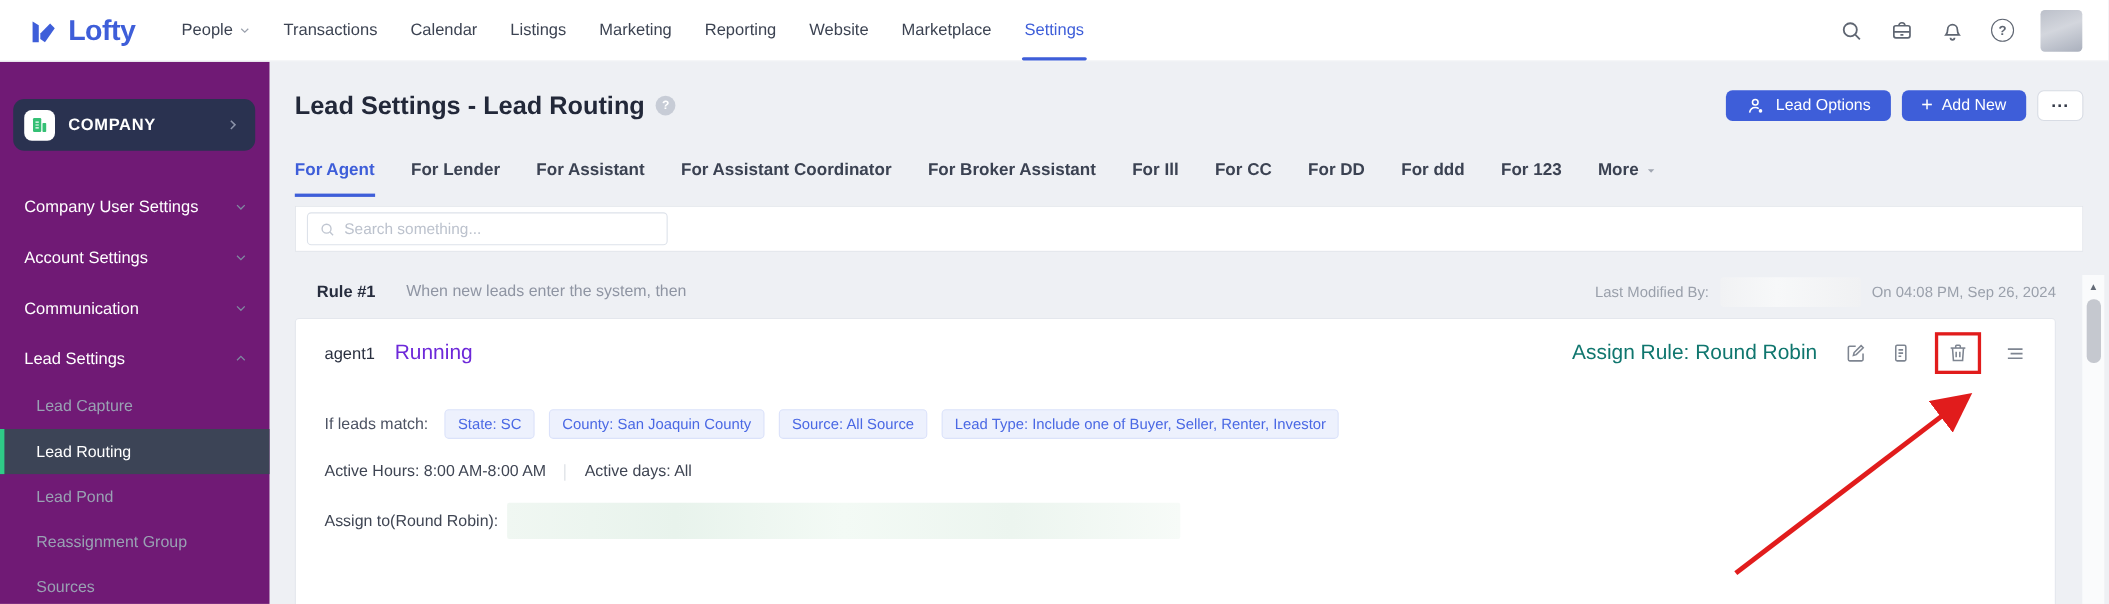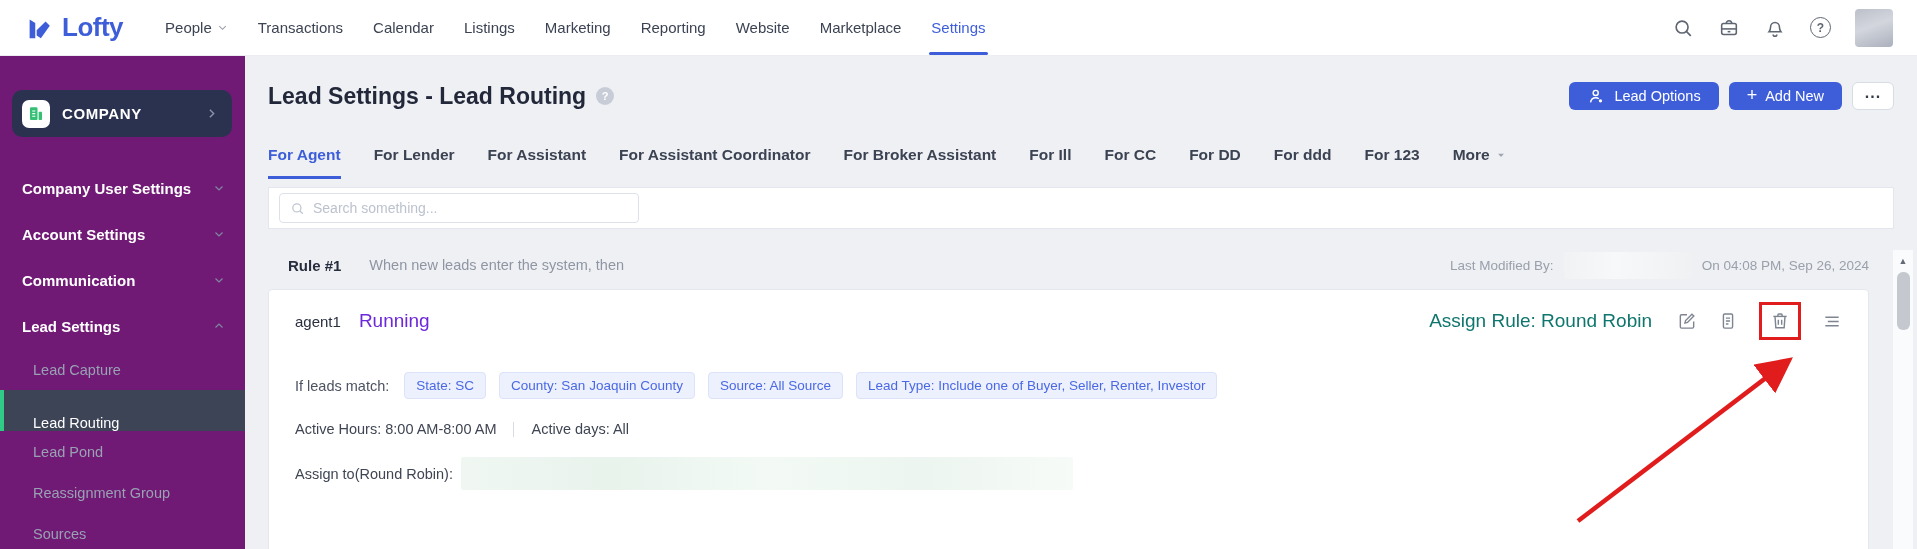--- a/index.html
+++ b/index.html
@@ -28,25 +28,25 @@
 
   
   .sidebar { position:absolute; left:0; top:56px; bottom:0; width:245px; background:#701a75; color:#fff; }
   .company-btn { margin:34px 13px 28px 12px; height:47px; background:#2a3250; border-radius:10px;
                  display:flex; align-items:center; padding:0 14px 0 10px; gap:12px; cursor:pointer; }
   .company-ico { width:28px; height:28px; background:#fff; border-radius:7px;
                  display:flex; align-items:center; justify-content:center; }
   .company-label { font-size:15px; font-weight:700; letter-spacing:0.6px; }
   .company-btn .chev-r { margin-left:auto; color:#8b93a9; }
   .snav-item { height:46px; display:flex; align-items:center; justify-content:space-between;
-               padding:0 20px 0 22px; font-size:15px; font-weight:700; color:#fff; cursor:pointer; }
+               padding:0 20px 0 22px; font-size:15px; font-weight:400; color:#fff; cursor:pointer; }
   .snav-item .chev { color:#7f88a0; }
   .snav-sub { height:41px; display:flex; align-items:center; padding-left:33px;
               font-size:14.5px; color:#99a1b3; cursor:pointer; }
-  .snav-sub.active { background:#3c4456; color:#fff; border-left:4px solid #2fcb87; padding-left:29px;align-items:flex-end; }
+  .snav-sub.active { background:#3c4456; color:#fff; border-left:4px solid #2fcb87; padding-left:29px; }
 
   
   .main { position:absolute; left:245px; top:56px; right:0; bottom:0; padding:20px 23px 0; overflow:hidden; }
   .page-header { display:flex; align-items:center; height:40px; }
   .page-title { font-size:23px; font-weight:700; color:#222839; }
   .title-help { width:18px; height:18px; margin-left:10px; border-radius:50%; background:#c7ccd6;
                 color:#fff; font-size:11px; font-weight:700; display:flex; align-items:center;
                 justify-content:center; cursor:pointer; }
   .actions { margin-left:auto; display:flex; align-items:center; gap:10px; }
   .btn { height:28px; border:none; border-radius:6px; font-family:inherit; font-size:14.5px;
@@ -57,21 +57,21 @@
   .plus-glyph { font-size:18px; font-weight:400; margin-top:-2px; }
 
   .tabs { display:flex; align-items:flex-end; gap:33px; margin-top:30px; }
   .tab { font-size:15.5px; font-weight:700; color:#3b4252; padding-bottom:12px;
          border-bottom:3px solid transparent; cursor:pointer; display:flex; align-items:center; gap:6px; }
   .tab.active { color:#3e5ed9; border-bottom-color:#3e5ed9; }
   .tab .caret { color:#a0a6b1; }
 
   .search-panel { margin-top:8px; height:42px; background:#fff; border:1px solid #e3e6ec;
                   display:flex; align-items:center; padding:0 10px; }
-  .search-box { width:360px; height:30px; border:1px solid #dde2ea; border-radius:4px;
+  .search-box { width:328px; height:30px; border:1px solid #dde2ea; border-radius:4px;
                 display:flex; align-items:center; gap:8px; padding:0 10px; color:#c0c6d1; }
   .search-box input { border:none; outline:none; flex:1; font-family:inherit; font-size:14px; color:#333; background:transparent; }
   .search-box input::placeholder { color:#bcc2cd; }
 
   .rule-meta { margin:22px 25px 0 20px; display:flex; align-items:center; height:28px; }
   .rule-no { font-size:15px; font-weight:700; color:#272d3e; }
   .rule-desc { font-size:14.5px; color:#8f95a3; margin-left:28px; }
   .meta-right { margin-left:auto; display:flex; align-items:center; gap:10px;
                 font-size:13.5px; color:#9aa0ab; }
   .blur-name { width:128px; height:27px; border-radius:3px;

